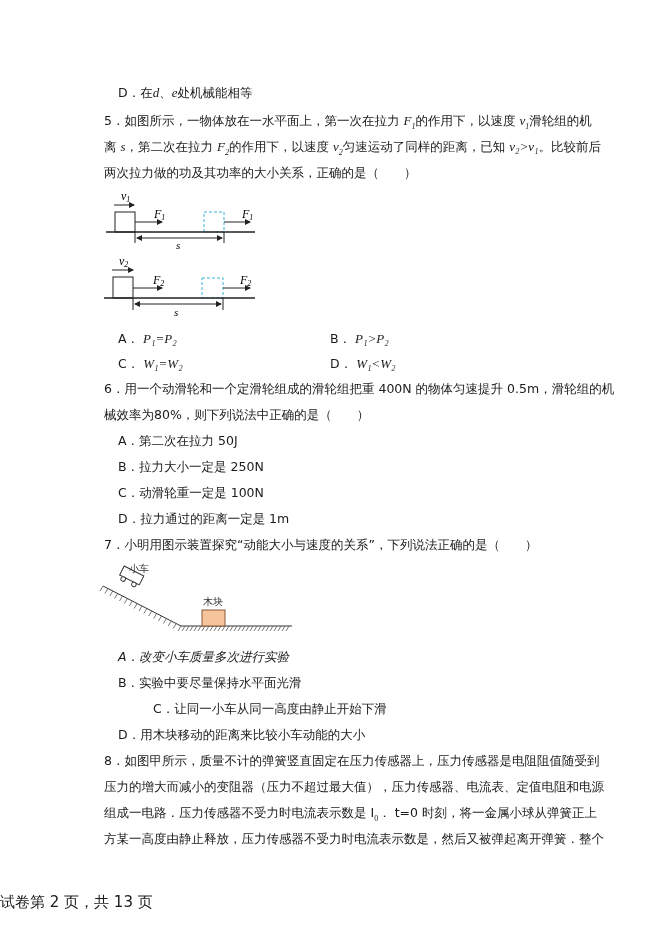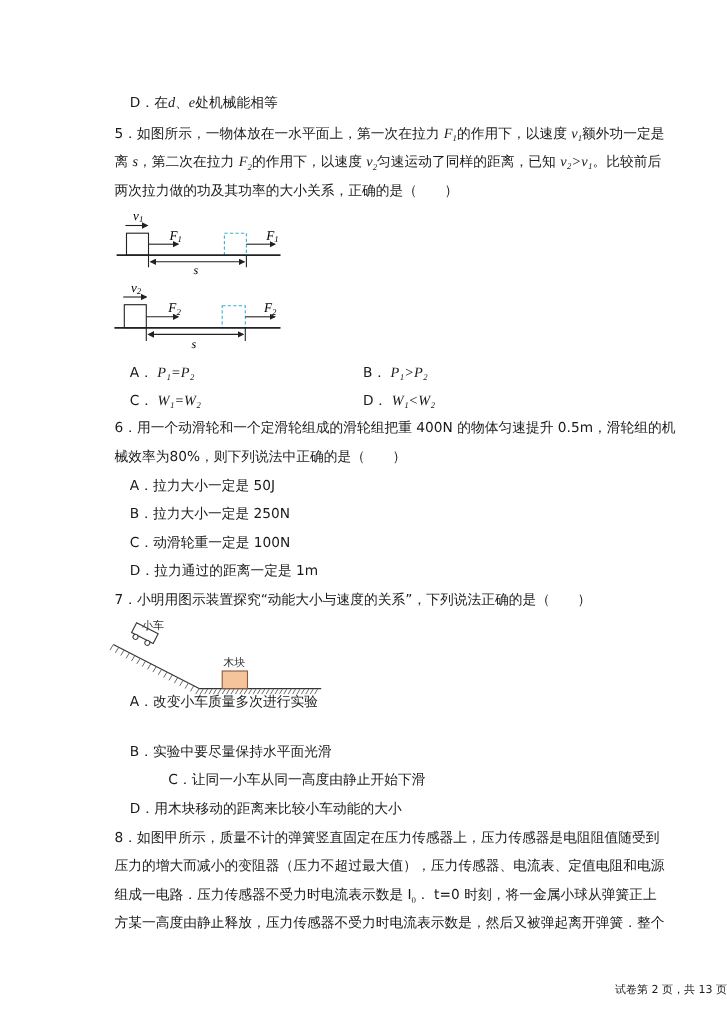--- a/index.html
+++ b/index.html
@@ -6,31 +6,31 @@
   body { width:661px; height:936px; position:relative; overflow:hidden;
          font-family:"DejaVu Sans", "Liberation Sans", sans-serif; color:#1a1a1a; font-size:12.5px; }
   .line { position:absolute; white-space:nowrap; line-height:16px; }
   .q { left:104px; }
   .opt { left:118px; }
   .opt2 { left:330px; }
   i.v { font-family:"Liberation Serif", serif; font-style:italic; font-size:13px; }
   sub { font-size:8px; font-family:"Liberation Serif", serif; font-style:italic; }
   b.pct { font-weight:normal;text-align:right; }
   svg { position:absolute; overflow:visible; }
-  .footer { position:absolute; top:893px; left:0; width:661px; text-align:right; font-size:10px; }
+  .footer { position:absolute; top:893px; left:0; width:661px; text-align:left; font-size:15px; }
 </style>
 </head>
 <body>
 
 <div class="line opt" style="top:85px;">
   <span>D．</span><span>在</span><i class="v">d</i><span>、</span><i class="v">e</i><span>处机械能相等</span>
 </div>
 
 <div class="line q" style="top:113px;">
-  <span>5．如图所示，一物体放在一水平面上，第一次在拉力 </span><i class="v">F</i><sub>1</sub><span>的作用下，以速度 </span><i class="v">v</i><sub>1</sub><span>额外功一定是</span>
+  <span>5．如图所示，一物体放在一水平面上，第一次在拉力 </span><i class="v">F</i><sub>1</sub><span>的作用下，以速度 </span><i class="v">v</i><sub>1</sub><span>滑轮组的机</span>
 </div>
 <div class="line q" style="top:139px;">
   <span>离 </span><i class="v">s</i><span>，第二次在拉力 </span><i class="v">F</i><sub>2</sub><span>的作用下，以速度 </span><i class="v">v</i><sub>2</sub><span>匀速运动了同样的距离，已知 </span><i class="v">v₂&gt;v₁</i><span>。比较前后</span>
 </div>
 <div class="line q" style="top:165px;">两次拉力做的功及其功率的大小关系，正确的是（　　）</div>
 
 <svg style="left:100px; top:185px;" width="160" height="130" viewBox="0 0 160 130">
   <defs>
     <marker id="ah" markerWidth="6" markerHeight="6" refX="5" refY="3" orient="auto">
         <path d="M0,0 L6,3 L0,6 Z" fill="#222"></path>
@@ -73,21 +73,21 @@
   </g>
 </svg>
 
 <div class="line opt" style="top:331px;"><span>A．</span> <i class="v">P₁=P₂</i></div>
 <div class="line opt2" style="top:331px;"><span>B．</span> <i class="v">P₁&gt;P₂</i></div>
 <div class="line opt" style="top:356px;"><span>C．</span> <i class="v">W₁=W₂</i></div>
 <div class="line opt2" style="top:356px;"><span>D．</span> <i class="v">W₁&lt;W₂</i></div>
 
 <div class="line q" style="top:381px;">6．用一个动滑轮和一个定滑轮组成的滑轮组把重 400N 的物体匀速提升 0.5m，滑轮组的机</div>
 <div class="line q" style="top:407px;"><span>械效率为</span><b class="pct">80%</b><span>，则下列说法中正确的是（　　）</span></div>
-<div class="line opt" style="top:433px;"><span>A．</span><span>拉力大小一定是 50J</span></div>
+<div class="line opt" style="top:433px;"><span>A．</span><span>第二次在拉力 50J</span></div>
 <div class="line opt" style="top:459px;"><span>B．</span><span>拉力大小一定是 250N</span></div>
 <div class="line opt" style="top:485px;"><span>C．</span><span>动滑轮重一定是 100N</span></div>
 <div class="line opt" style="top:511px;"><span>D．</span><span>拉力通过的距离一定是 1m</span></div>
 
 <div class="line q" style="top:537px;">7．小明用图示装置探究“动能大小与速度的关系”，下列说法正确的是（　　）</div>
 
 <svg style="left:95px; top:560px;" width="210" height="80" viewBox="0 0 210 80">
 
   <line x1="8" y1="26" x2="86" y2="66" stroke="#333" stroke-width="1"></line>
   <g stroke="#555" stroke-width="0.8" id="ramphatch">
@@ -145,21 +145,21 @@
     <rect x="-16" y="-12" width="22" height="10" fill="#fff" stroke="#333" stroke-width="1"></rect>
     <circle cx="-11" cy="0" r="2.3" fill="#fff" stroke="#333" stroke-width="0.9"></circle>
     <circle cx="1" cy="0" r="2.3" fill="#fff" stroke="#333" stroke-width="0.9"></circle>
   </g>
   <text x="34" y="12" font-size="10" fill="#333">小车</text>
 
   <rect x="107" y="50" width="23" height="16" fill="#f5c49a" stroke="#8a5a3a" stroke-width="1"></rect>
   <text x="108" y="45" font-size="10" fill="#333">木块</text>
 </svg>
 
-<div class="line opt" style="top:630px;"><span>A．</span><span>改变小车质量多次进行实验</span></div>
+<div class="line opt" style="top:649px;font-style:italic;"><span>A．</span><span>改变小车质量多次进行实验</span></div>
 <div class="line opt" style="top:675px;"><span>B．</span><span>实验中要尽量保持水平面光滑</span></div>
 <div class="line opt" style="top:701px;margin-left:35px;"><span>C．</span><span>让同一小车从同一高度由静止开始下滑</span></div>
 <div class="line opt" style="top:727px;"><span>D．</span><span>用木块移动的距离来比较小车动能的大小</span></div>
 
 <div class="line q" style="top:753px;">8．如图甲所示，质量不计的弹簧竖直固定在压力传感器上，压力传感器是电阻阻值随受到</div>
 <div class="line q" style="top:779px;">压力的增大而减小的变阻器（压力不超过最大值），压力传感器、电流表、定值电阻和电源</div>
 <div class="line q" style="top:805px;"><span>组成一电路．压力传感器不受力时电流表示数是 I</span><sub style="font-style:normal;">0</sub><span>．  t=0 时刻，将一金属小球从弹簧正上</span></div>
 <div class="line q" style="top:831px;">方某一高度由静止释放，压力传感器不受力时电流表示数是，然后又被弹起离开弹簧．整个</div>
 
 <div class="footer">试卷第 2 页，共 13 页</div>

